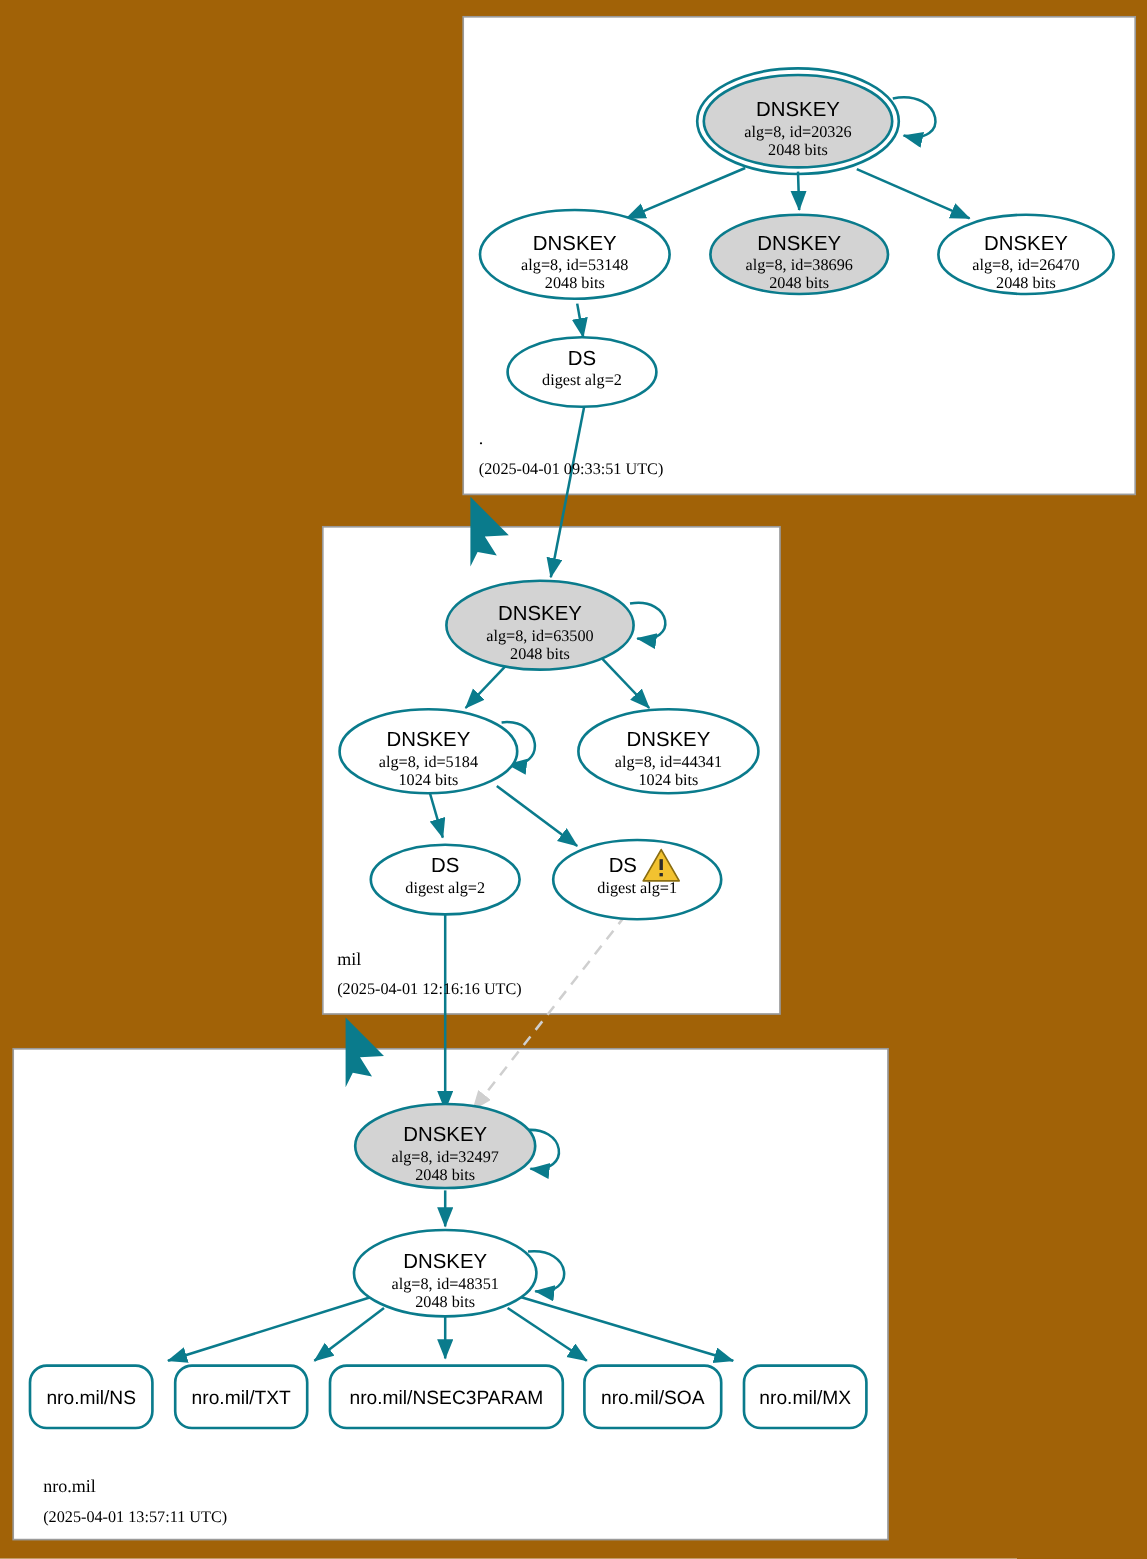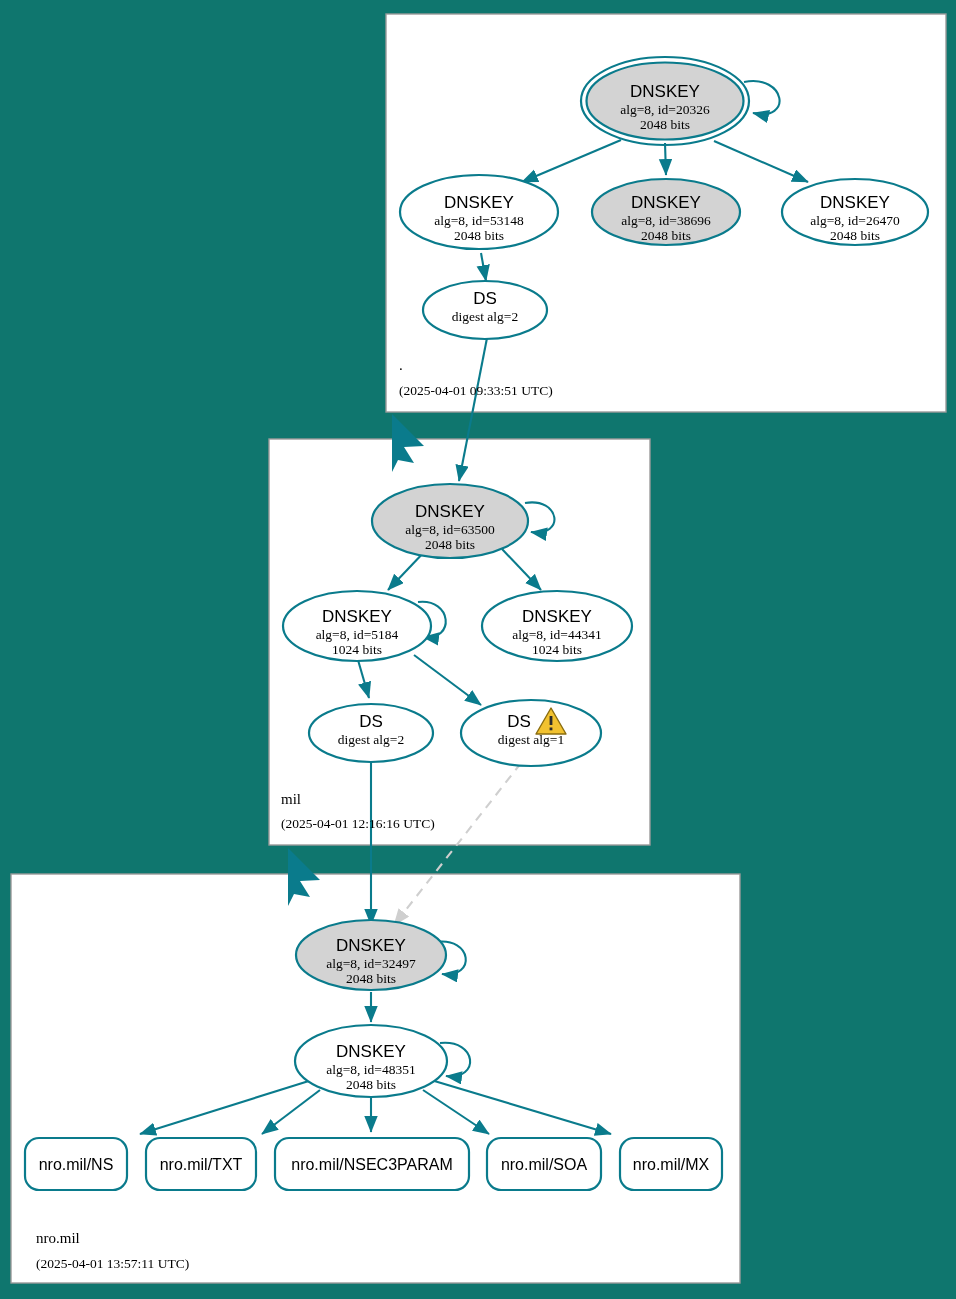--- a/index.html
+++ b/index.html
@@ -7,21 +7,21 @@
     padding: 0;
     background: #ffffff;
   }
   body {
     font-family: "Liberation Sans", sans-serif;
   }
   #canvas {
     position: relative;
     width: 956px;
     height: 1299px;
-    background: #0f766e;
+    background: #a16207;
     overflow: hidden;
   }
   #canvas svg {
     position: absolute;
     top: 0;
     left: 0;
   }
   .zone-box {
     fill: #ffffff;
     stroke: #9a9a9a;

